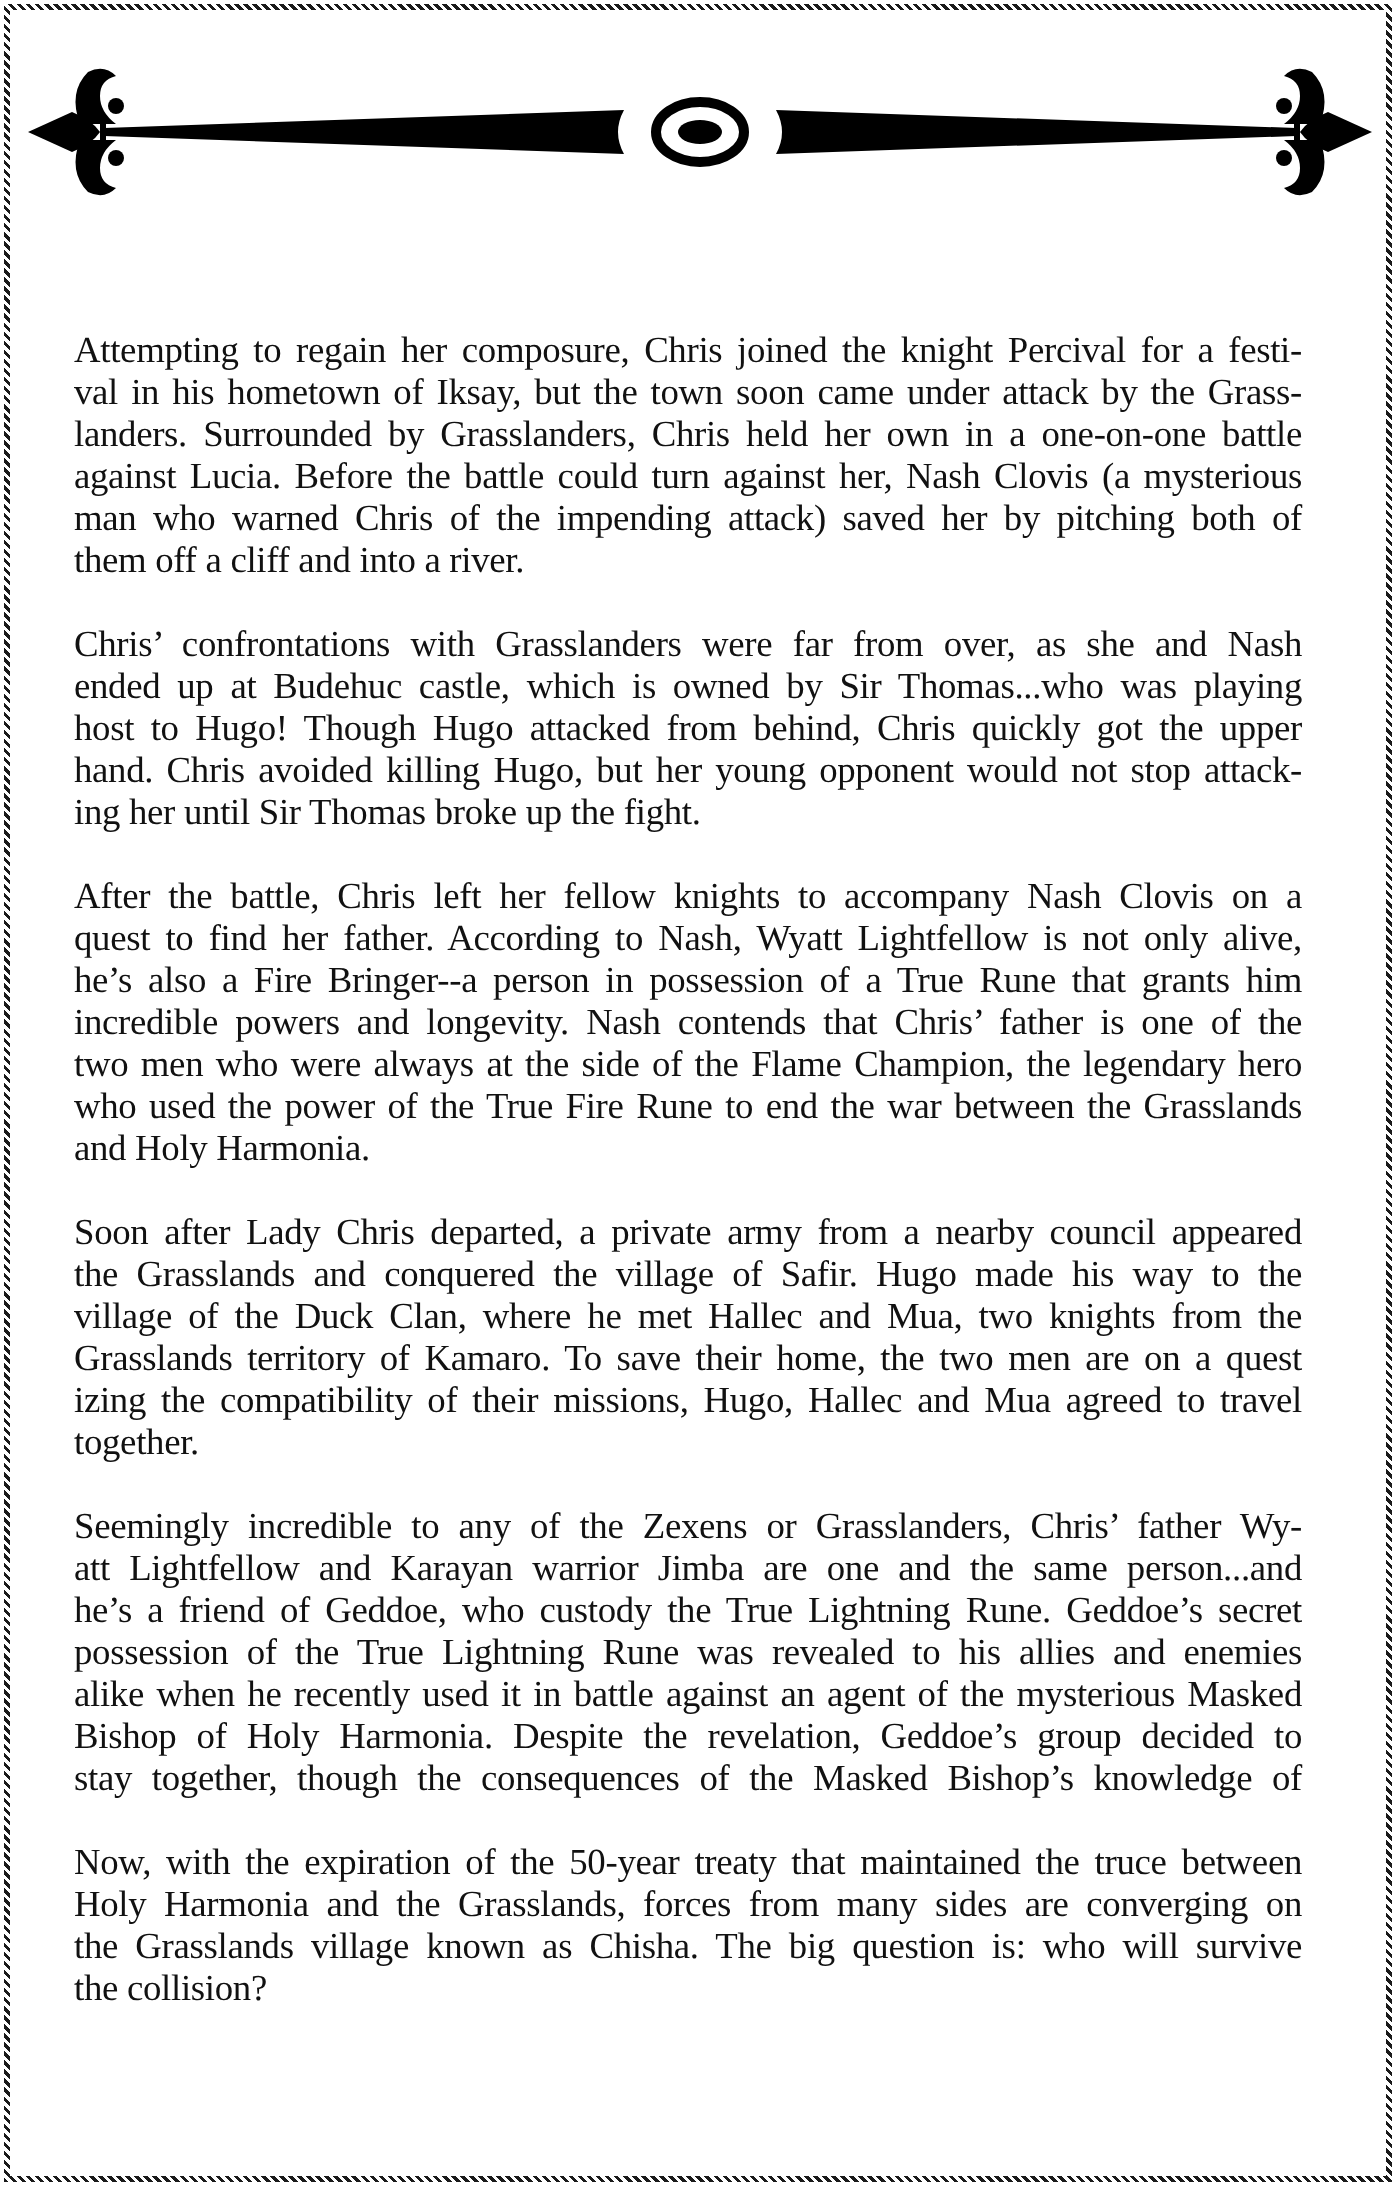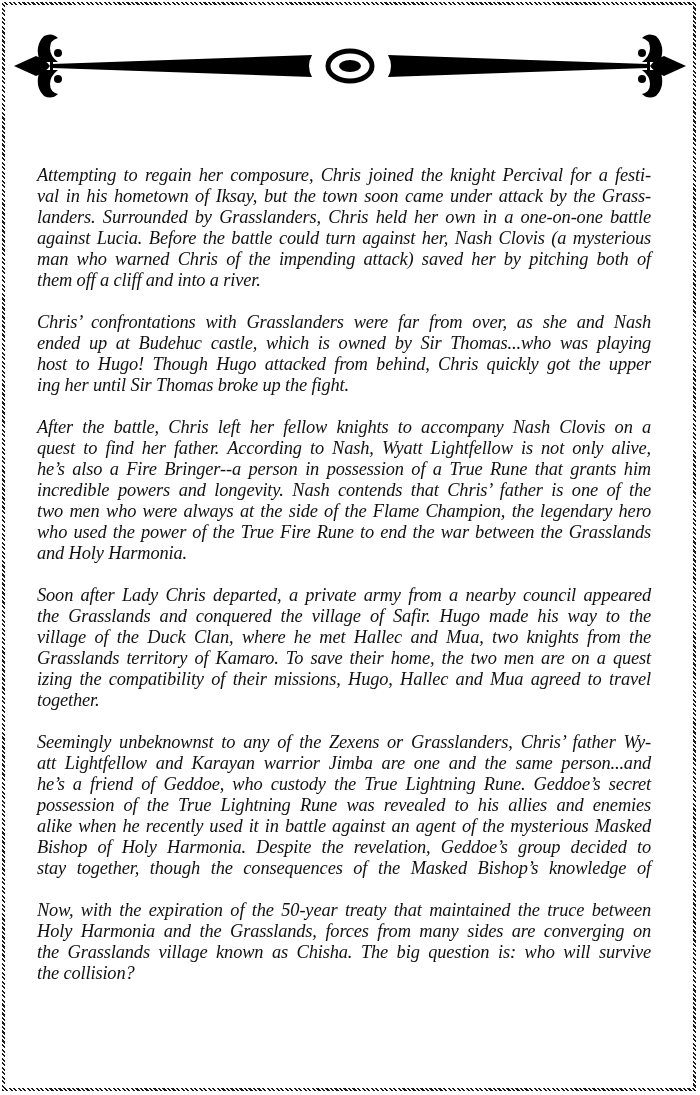--- a/index.html
+++ b/index.html
@@ -40,21 +40,20 @@
     left: 37px;
     top: 165px;
     width: 626px;
     font-family: "Liberation Serif", "DejaVu Serif", serif;
     font-size: 18.4px;
     line-height: 21px;
     color: #111111;
   }
   .para {
     margin: 0 12px 21px 0;
-    font-style: italic;
   }
   .line {
     display: block;
     text-align: justify;
     text-align-last: justify;
     white-space: nowrap;
     height: 21px;
     letter-spacing: -0.15px;
   }
   .line.last {
@@ -105,41 +104,42 @@
     <span class="line">val in his hometown of Iksay, but the town soon came under attack by the Grass-</span>
     <span class="line">landers. Surrounded by Grasslanders, Chris held her own in a one-on-one battle</span>
     <span class="line">against Lucia. Before the battle could turn against her, Nash Clovis (a mysterious</span>
     <span class="line">man who warned Chris of the impending attack) saved her by pitching both of</span>
     <span class="line last">them off a cliff and into a river.</span>
   </p>
   <p class="para">
     <span class="line">Chris’ confrontations with Grasslanders were far from over, as she and Nash</span>
     <span class="line">ended up at Budehuc castle, which is owned by Sir Thomas...who was playing</span>
     <span class="line">host to Hugo! Though Hugo attacked from behind, Chris quickly got the upper</span>
+    <span class="line">hand. Chris avoided killing Hugo, but her young opponent would not stop attack-</span>
     <span class="line last">ing her until Sir Thomas broke up the fight.</span>
   </p>
   <p class="para">
     <span class="line">After the battle, Chris left her fellow knights to accompany Nash Clovis on a</span>
     <span class="line">quest to find her father. According to Nash, Wyatt Lightfellow is not only alive,</span>
     <span class="line">he’s also a Fire Bringer--a person in possession of a True Rune that grants him</span>
     <span class="line">incredible powers and longevity. Nash contends that Chris’ father is one of the</span>
     <span class="line">two men who were always at the side of the Flame Champion, the legendary hero</span>
     <span class="line">who used the power of the True Fire Rune to end the war between the Grasslands</span>
     <span class="line last">and Holy Harmonia.</span>
   </p>
   <p class="para">
     <span class="line">Soon after Lady Chris departed, a private army from a nearby council appeared</span>
     <span class="line">the Grasslands and conquered the village of Safir. Hugo made his way to the</span>
     <span class="line">village of the Duck Clan, where he met Hallec and Mua, two knights from the</span>
     <span class="line">Grasslands territory of Kamaro. To save their home, the two men are on a quest</span>
     <span class="line">izing the compatibility of their missions, Hugo, Hallec and Mua agreed to travel</span>
     <span class="line last">together.</span>
   </p>
   <p class="para">
-    <span class="line">Seemingly unbeknownst to any of the Zexens or Grasslanders, Chris’ father Wy-</span>
+    <span class="line">Seemingly incredible to any of the Zexens or Grasslanders, Chris’ father Wy-</span>
     <span class="line">att Lightfellow and Karayan warrior Jimba are one and the same person...and</span>
     <span class="line">he’s a friend of Geddoe, who custody the True Lightning Rune. Geddoe’s secret</span>
     <span class="line">possession of the True Lightning Rune was revealed to his allies and enemies</span>
     <span class="line">alike when he recently used it in battle against an agent of the mysterious Masked</span>
     <span class="line">Bishop of Holy Harmonia. Despite the revelation, Geddoe’s group decided to</span>
     <span class="line">stay together, though the consequences of the Masked Bishop’s knowledge of</span>
   </p>
   <p class="para">
     <span class="line">Now, with the expiration of the 50-year treaty that maintained the truce between</span>
     <span class="line">Holy Harmonia and the Grasslands, forces from many sides are converging on</span>

